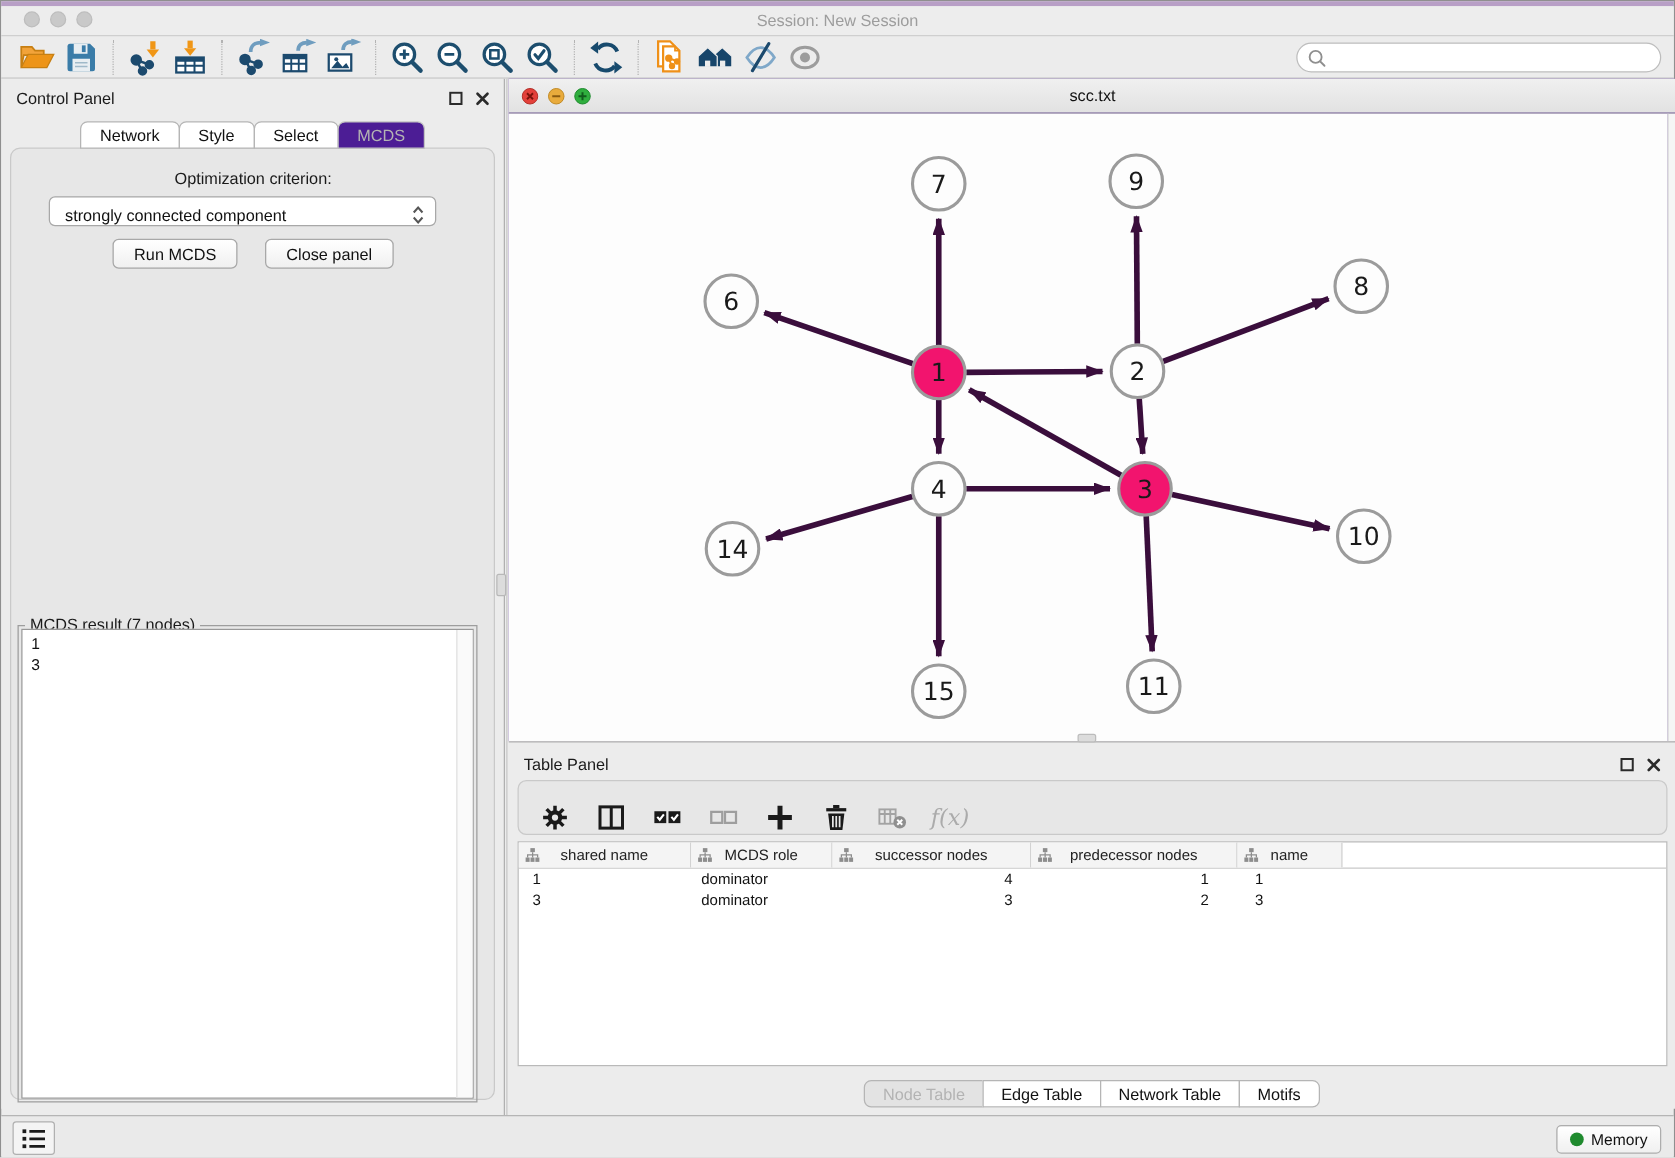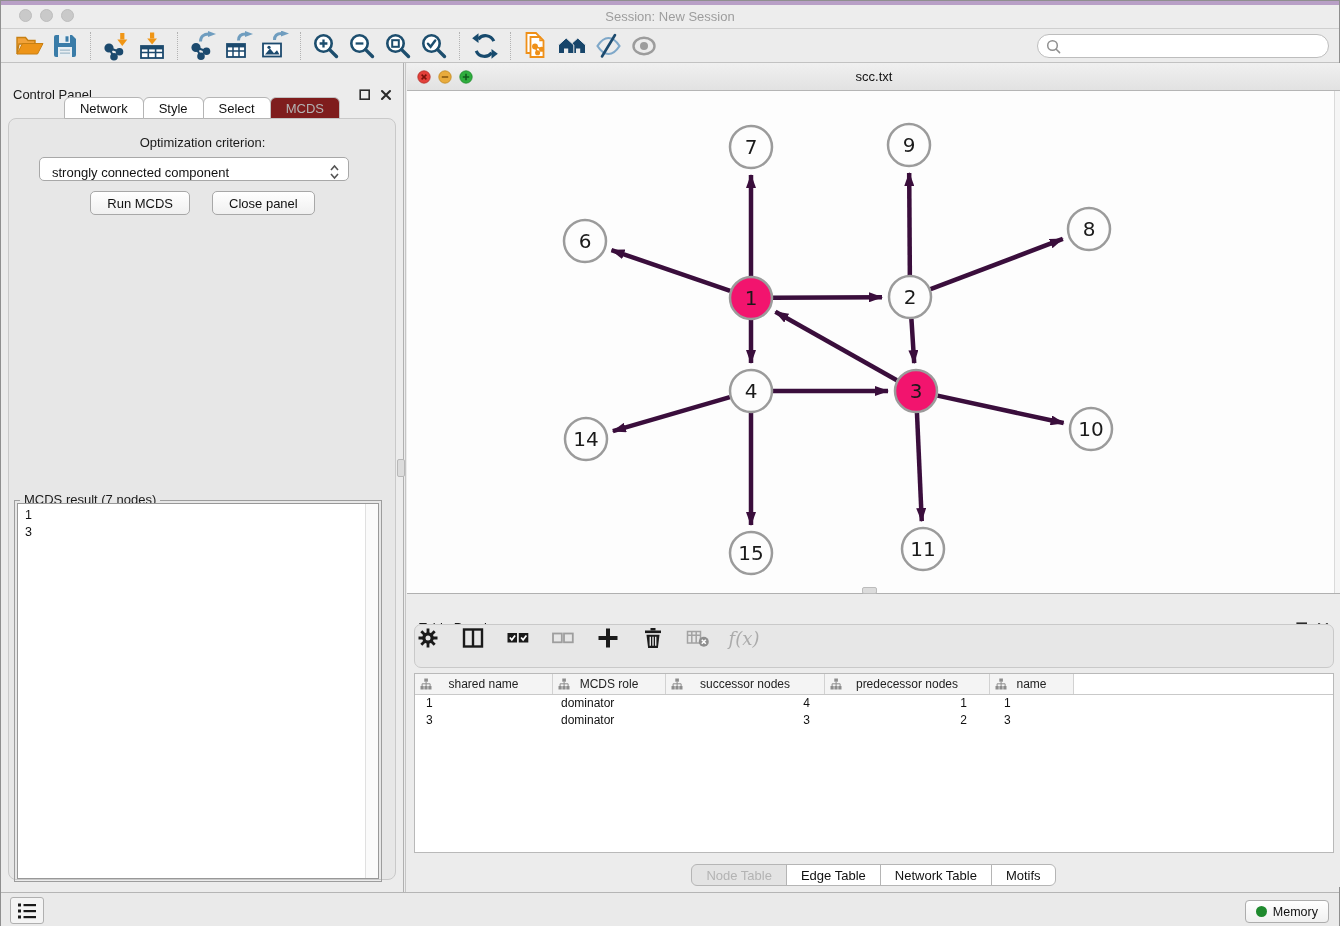--- a/index.html
+++ b/index.html
@@ -24,27 +24,27 @@
     border-top:1px solid #cfcfcf; border-bottom:1px solid #c2c2c2; display:flex; align-items:center; padding:0 10px; }
   .tbtn { width:36px; height:32px; display:flex; align-items:center; justify-content:center; cursor:default; }
   .tsep { width:0; height:28px; border-left:1px dotted #b3b3b3; margin:0 7px; }
   .search-wrap { margin-left:auto; position:relative; }
   .search-input { width:292px; height:24px; border:1px solid #bdbdbd; border-radius:12px; background:#fff;
     padding:0 10px 0 28px; font-size:13px; outline:none; }
   .search-wrap svg { position:absolute; left:9px; top:5px; }
 
   
   .control-panel { position:absolute; left:0; top:62px; width:403px; height:824px; background:#ececec; }
-  .panel-header { position:absolute; left:0; top:16px; width:100%; height:32px;text-decoration:underline; }
+  .panel-header { position:absolute; left:0; top:0; width:100%; height:32px;text-decoration:underline; }
   .panel-header .ph-title { position:absolute; left:12px; top:8px; font-size:13px; color:#1a1a1a; }
   .ph-icons { position:absolute; right:12px; top:10px; display:flex; gap:9px; align-items:center; }
   .cp-tabs { position:absolute; left:0; top:34px; width:100%; display:flex; justify-content:center; z-index:2; }
   .tab { height:22px; padding:0 15px; display:flex; align-items:center; background:#fff;
     border:1px solid #b5b5b5; margin-left:-1px; font-size:13px; color:#111; border-radius:6px 6px 0 0; }
-  .tab.selected { background:#7f1d1d; color:#b3b3b3; border-color:#c2c2c2; }
+  .tab.selected { background:#4c1d95; color:#b3b3b3; border-color:#c2c2c2; }
   .cp-body { position:absolute; left:7px; top:55px; width:388px; height:762px; background:#e7e7e7;
     border:1px solid #c9c9c9; border-radius:8px; }
   .opt-label { position:absolute; left:0; top:72px; width:100%; text-align:center; font-size:13px; color:#1a1a1a; }
   .criterion-select { position:absolute; left:38px; top:94px; width:310px; height:24px; background:#fff;
     border:1px solid #a8a8a8; border-radius:5px; display:flex; align-items:flex-end; padding:0 8px 0 12px;
     font-size:13px; color:#111; }
   .criterion-select .stepper { margin-left:auto; }
   .cp-buttons { position:absolute; left:0; top:128px; width:100%; display:flex; justify-content:center; gap:22px; }
   .btn { height:24px; padding:0 16px; background:linear-gradient(#ffffff,#f0f0f0); border:1px solid #a8a8a8;
     border-radius:5px; font-size:13px; color:#111; display:flex; align-items:center; }
@@ -74,21 +74,21 @@
   .net-title { position:absolute; left:0; right:0; top:0; height:28px; line-height:28px; text-align:center;
     font-size:13px; color:#111; }
   .net-canvas { position:absolute; left:0; top:28px; width:927px; height:502px; background:#fdfdfd; }
   .net-vscroll { position:absolute; right:0; top:28px; width:7px; height:502px; background:#f5f5f5;
     border-left:1px solid #dadada; }
   .graph-node text { font-family:"DejaVu Sans", sans-serif; }
 
   
   .table-panel { position:absolute; left:406px; top:595px; width:934px; height:291px; background:#ececec; }
   .tp-toolbar { position:absolute; left:7px; top:28px; width:920px; height:44px; background:#e7e7e7;
-    border:1px solid #c9c9c9; border-radius:7px; display:flex; align-items:flex-start; gap:19px; }
+    border:1px solid #c9c9c9; border-radius:7px; display:flex; align-items:flex-end; padding-left:16px; gap:19px; }
   .tp-btn { width:26px; height:26px; display:flex; align-items:center; justify-content:center; }
   .fx-label { font-family:"DejaVu Serif", serif; font-style:italic; color:#ababab; font-size:18px; margin-left:2px; }
   .tp-table { position:absolute; left:7px; top:77px; width:920px; height:180px; background:#fff; border:1px solid #b9b9b9; }
   .tp-thead { display:flex; height:21px; border-bottom:1px solid #c9c9c9; }
   .th { position:relative; height:100%; background:#f4f4f4; border-right:1px solid #d2d2d2;
     display:flex; align-items:center; justify-content:center; font-size:12px; color:#222; }
   .th svg { position:absolute; left:5px; top:4px; }
   .tr { display:flex; height:16.5px; align-items:center; font-size:12px; color:#111; }
   .td { height:100%; display:flex; align-items:center; }
   .td.al { justify-content:flex-start; }

